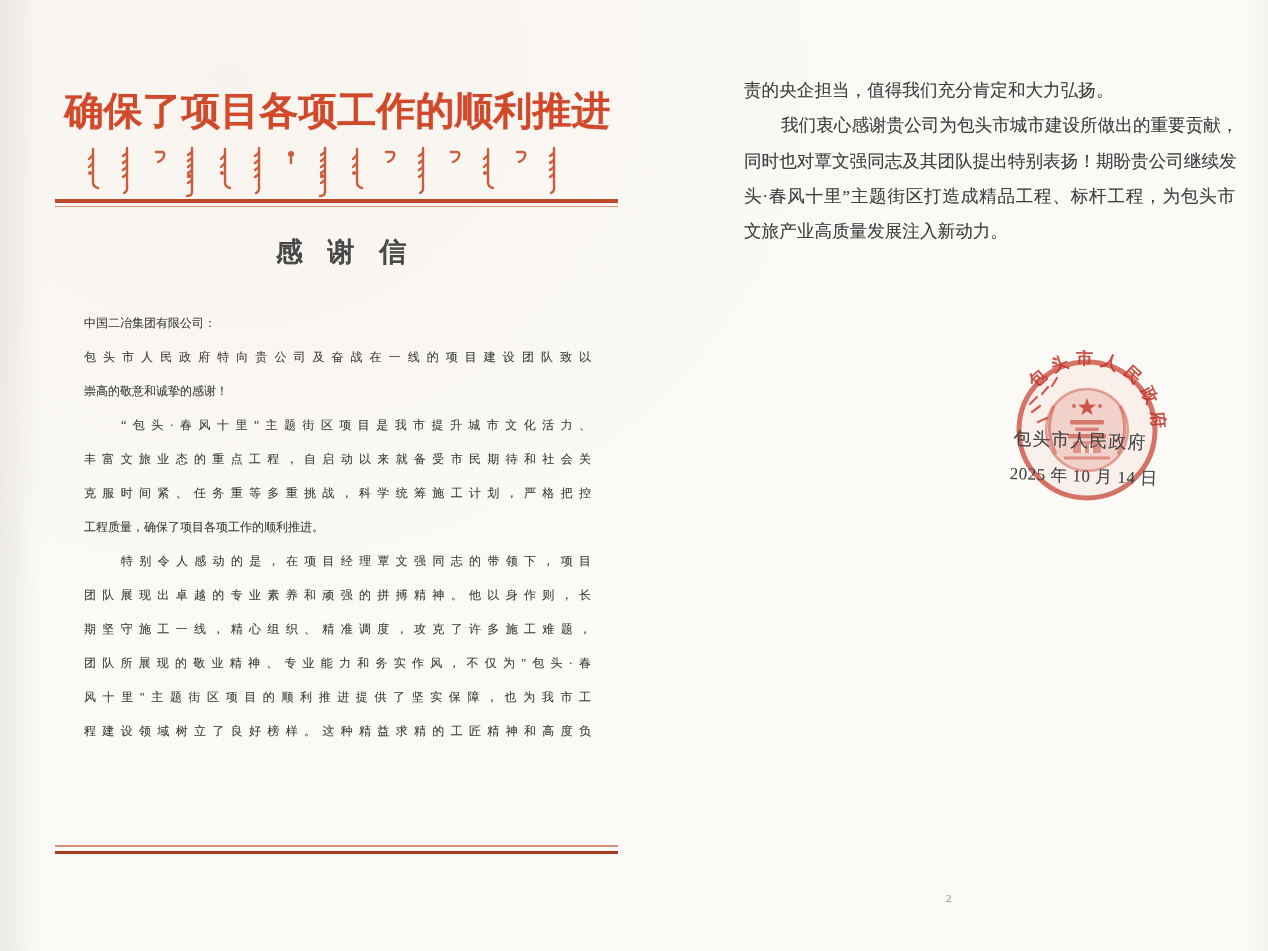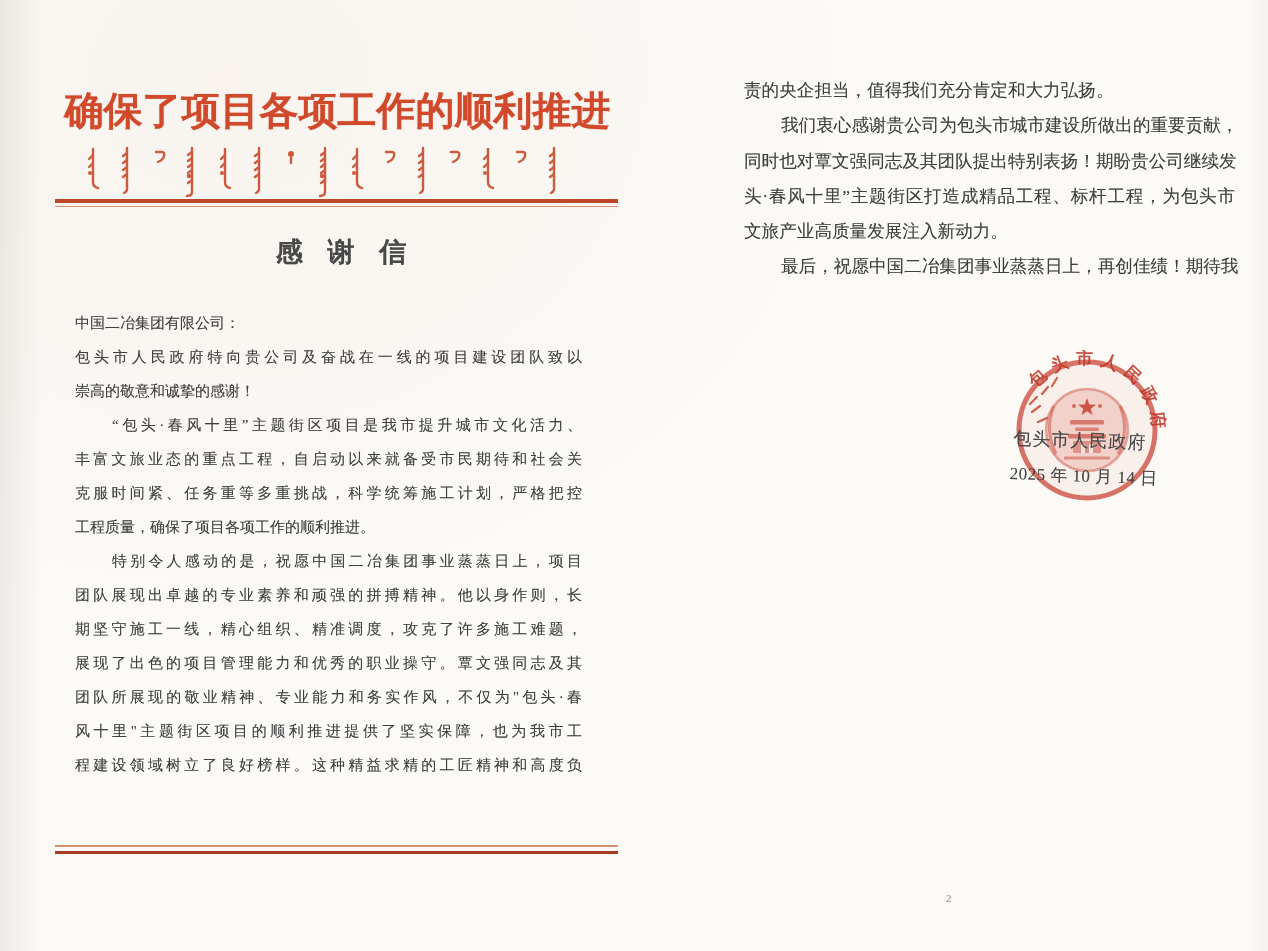--- a/index.html
+++ b/index.html
@@ -49,21 +49,21 @@
 
   .body{position:absolute;color:#3f3f3f;}
   .body .ln{
     text-align:justify;text-align-last:justify;
     text-justify:inter-character;
     white-space:nowrap;
     text-shadow:0 0 0.5px rgba(70,70,70,0.35);
   }
   .body .ln.end{text-align-last:left;}
   .body .ln.indent{text-indent:37px;}
-  .body1{top:306px;left:20px;width:507px;font-size:15px;line-height:34px;}
+  .body1{top:306px;left:29px;width:507px;font-size:12px;line-height:34px;}
   .body2{top:73px;left:20px;width:491px;font-size:17.6px;line-height:35.3px;margin-left:24px;}
 
   .seal{
     position:absolute;left:302px;top:350px;width:170px;height:170px;
     z-index:1;filter:blur(0.4px);
   }
   .signature{
     position:absolute;left:314px;top:426px;z-index:3;
     font-size:18px;color:#474747;letter-spacing:1px;
     transform:rotate(2deg);transform-origin:left top;
@@ -143,44 +143,42 @@
     <h2 class="letter-title">感 谢 信</h2>
 
     <div class="body body1">
       <div class="ln end">中国二冶集团有限公司：</div>
       <div class="ln">包头市人民政府特向贵公司及奋战在一线的项目建设团队致以</div>
       <div class="ln end">崇高的敬意和诚挚的感谢！</div>
       <div class="ln indent">“包头·春风十里”主题街区项目是我市提升城市文化活力、</div>
       <div class="ln">丰富文旅业态的重点工程，自启动以来就备受市民期待和社会关</div>
       <div class="ln">克服时间紧、任务重等多重挑战，科学统筹施工计划，严格把控</div>
       <div class="ln end">工程质量，确保了项目各项工作的顺利推进。</div>
-      <div class="ln indent">特别令人感动的是，祝愿中国二冶集团事业蒸蒸日上，项目</div>
+      <div class="ln indent">特别令人感动的是，在项目经理覃文强同志的带领下，项目</div>
       <div class="ln">团队展现出卓越的专业素养和顽强的拼搏精神。他以身作则，长</div>
       <div class="ln">期坚守施工一线，精心组织、精准调度，攻克了许多施工难题，</div>
-      <div class="ln">展现了出色的项目管理能力和优秀的职业操守。覃文强同志及其</div>
       <div class="ln">团队所展现的敬业精神、专业能力和务实作风，不仅为"包头·春</div>
       <div class="ln">风十里"主题街区项目的顺利推进提供了坚实保障，也为我市工</div>
       <div class="ln">程建设领域树立了良好榜样。这种精益求精的工匠精神和高度负</div>
     </div>
 
     <div class="rule rule-footer">
         <i class="thin"></i>
         <i class="thick"></i>
       </div>
   </section>
 
   <section class="page page2">
 
     <div class="body body2">
       <div class="ln end">责的央企担当，值得我们充分肯定和大力弘扬。</div>
       <div class="ln indent">我们衷心感谢贵公司为包头市城市建设所做出的重要贡献，</div>
       <div class="ln">同时也对覃文强同志及其团队提出特别表扬！期盼贵公司继续发</div>
       <div class="ln">头·春风十里”主题街区打造成精品工程、标杆工程，为包头市</div>
       <div class="ln end">文旅产业高质量发展注入新动力。</div>
-      <div class="ln indent">最后，祝愿中国二冶集团事业蒸蒸日上，再创佳绩！期待我</div>
     </div>
 
     <div class="seal">
       <svg width="170" height="170" viewBox="0 0 170 170" xmlns="http://www.w3.org/2000/svg">
         <defs>
           <path id="sealArc" d="M 23.5 104 A 66 66 0 1 1 146.5 104" fill="none"></path>
         </defs>
 
         <circle cx="85" cy="80" r="68" fill="none" stroke="rgba(199,62,47,0.72)" stroke-width="5"></circle>
         <circle cx="85" cy="80" r="68" fill="rgba(214,92,72,0.06)" stroke="none"></circle>

